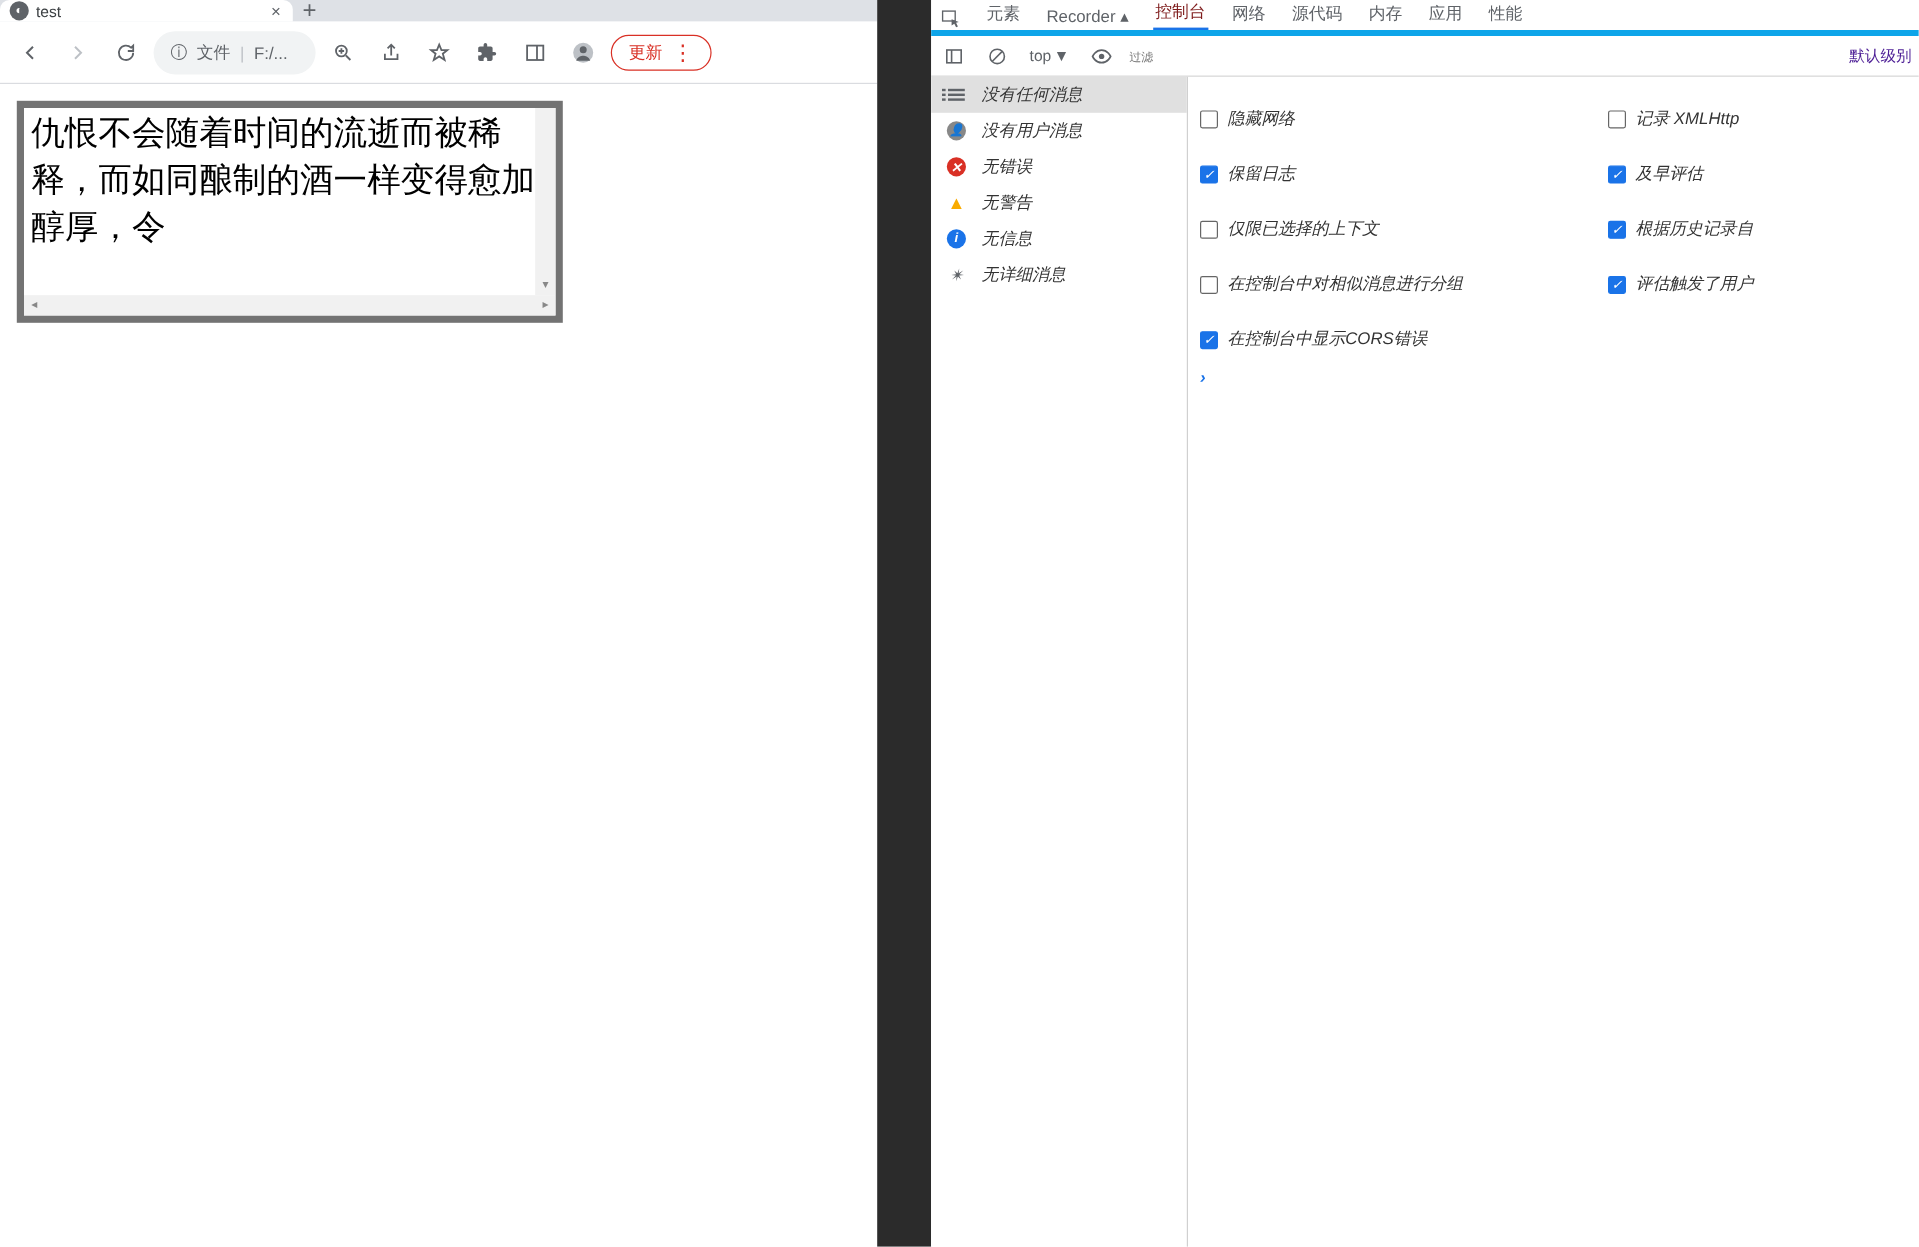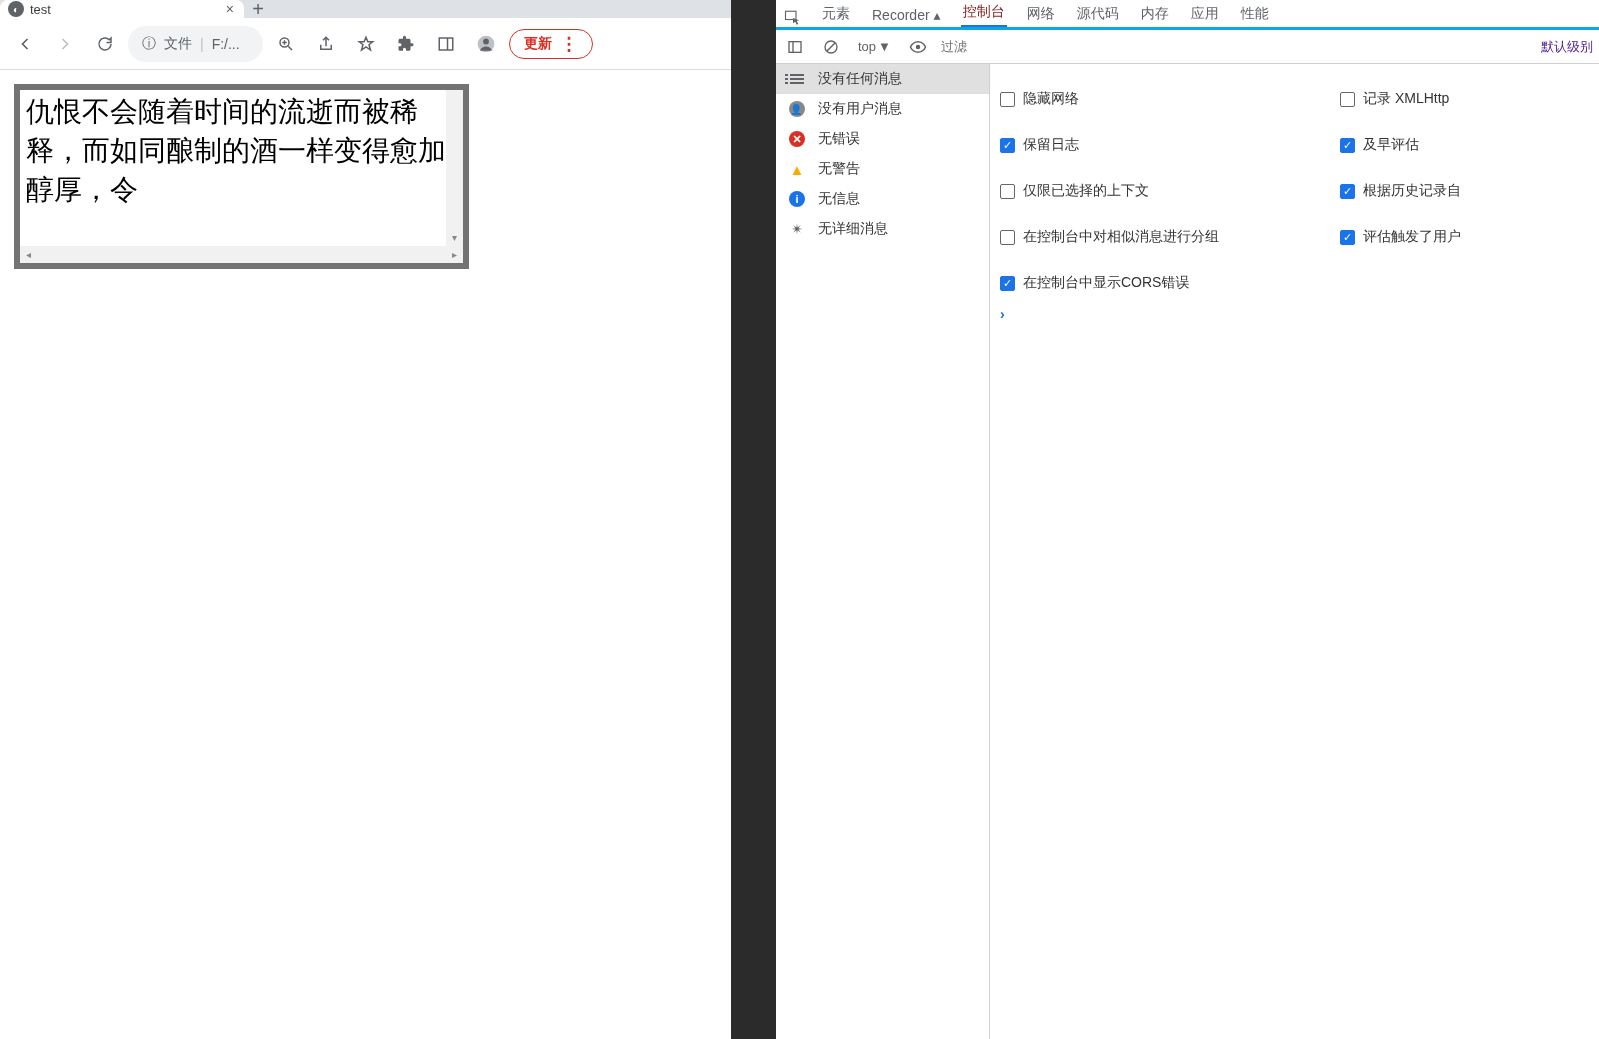--- a/index.html
+++ b/index.html
@@ -16,45 +16,45 @@
 .tab .close { font-size: 14px; color: #5f6368; cursor: pointer; }
 .new-tab { width: 28px; height: 18px; display: flex; align-items: center; justify-content: center; color: #5f6368; font-size: 20px; cursor: pointer; }
 
 
 .toolbar { height: 52px; border-bottom: 1px solid #dadce0; display: flex; align-items: center; padding: 0 8px; gap: 6px; background: #fff; }
 .icon-btn { width: 34px; height: 34px; border-radius: 50%; display: flex; align-items: center; justify-content: center; color: #5f6368; cursor: pointer; }
 .icon-btn.disabled { color: #bdc1c6; }
 .address-bar { flex: 1; height: 36px; background: #f1f3f4; border-radius: 18px; display: flex; align-items: center; padding: 0 14px; gap: 8px; color: #5f6368; font-size: 14px; max-width: 135px; }
 .address-bar .info-icon { font-size: 14px; }
 .address-bar .sep { color: #bdc1c6; }
-.update-btn { border: 1px solid #d93025; color: #d93025; border-radius: 18px; padding: 5px 14px; font-size: 14px; cursor: pointer; display: flex; align-items: center; gap: 8px; font-weight: bold; }
+.update-btn { border: 1px solid #d93025; color: #d93025; border-radius: 18px; padding: 5px 14px; font-size: 14px; cursor: pointer; display: flex; align-items: center; gap: 8px; }
 .update-btn .dots { color: #d93025; font-size: 18px; line-height: 1; }
 
 
 .page-content { flex: 1; background: #fff; padding: 14px; }
 .text-box { width: 455px; height: 185px; border: 6px solid #737373; padding: 2px 6px; overflow: hidden; position: relative; font-size: 28px; line-height: 1.4; font-family: "SimSun", serif; }
 .text-box .scrollbar-h { position: absolute; bottom: 0; left: 0; right: 0; height: 17px; background: #f1f1f1; display: flex; align-items: center; justify-content: space-between; }
 .text-box .scrollbar-v { position: absolute; right: 0; top: 0; bottom: 17px; width: 17px; background: #f1f1f1; display: flex; flex-direction: column; align-items: center; justify-content: flex-end; }
 .scroll-arrow { width: 17px; height: 17px; display: flex; align-items: center; justify-content: center; color: #888; font-size: 10px; cursor: pointer; }
 .text-content { position: absolute; top: 2px; left: 6px; right: 17px; }
 
 
-.devtools-header { height: 30px; border-bottom: 3px solid #0ea5e9; display: flex; align-items: flex-end; padding: 0 8px; gap: 18px; font-size: 14px; color: #5f6368; }
+.devtools-header { height: 30px; border-bottom: 5px solid #0ea5e9; display: flex; align-items: flex-end; padding: 0 8px; gap: 18px; font-size: 14px; color: #5f6368; }
 .dt-tab { padding: 4px 2px; cursor: pointer; white-space: nowrap; display: flex; align-items: center; gap: 4px; }
 .dt-tab.active { color: #7f1d1d; border-bottom: 2px solid #1a73e8; }
 .dt-pointer { font-size: 16px; }
 
 .console-toolbar { height: 34px; border-bottom: 1px solid #d0d0d0; display: flex; align-items: center; padding: 0 6px; gap: 10px; font-size: 13px; color: #5f6368; }
 .ct-btn { width: 26px; height: 26px; display: flex; align-items: center; justify-content: center; cursor: pointer; border-radius: 3px; }
 .ct-dropdown { display: flex; align-items: center; gap: 2px; cursor: pointer; padding: 2px 4px; }
 .ct-filter { flex: 1; }
-.ct-filter input { border: none; outline: none; font-size: 13px; width: 100%; background: transparent; }
+.ct-filter input { border: none; outline: none; font-size: 10px; width: 100%; background: transparent; }
 .ct-levels { color: #4c1d95; white-space: nowrap; }
 
-.console-body { flex: 1; display: flex; }
+.console-body { flex: 1; display: flex; font-style: italic; }
 .sidebar { width: 214px; border-right: 1px solid #d0d0d0; background: #fff; }
 .sidebar-item { display: flex; align-items: center; gap: 12px; padding: 6px 12px; font-size: 14px; color: #333; cursor: pointer; }
 .sidebar-item.active { background: #e0e0e0; }
 .sidebar-item .si-icon { width: 18px; height: 18px; display: flex; align-items: center; justify-content: center; }
 
 .settings-panel { flex: 1; background: #fff; display: flex; flex-direction: column; }
 .settings-cols { display: flex; padding: 6px 0; }
 .settings-col { display: flex; flex-direction: column; gap: 12px; padding: 4px 10px; }
 .settings-col.col1 { width: 340px; }
 .checkbox-row { display: flex; align-items: center; gap: 8px; font-size: 14px; color: #333; white-space: nowrap; margin-top: 16px; }

